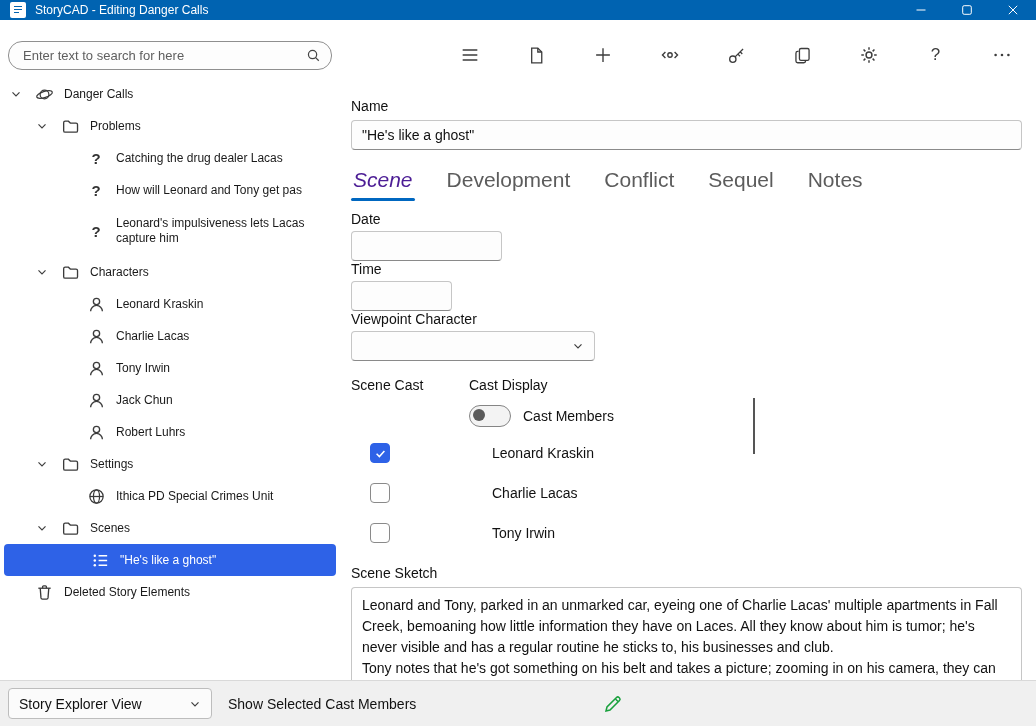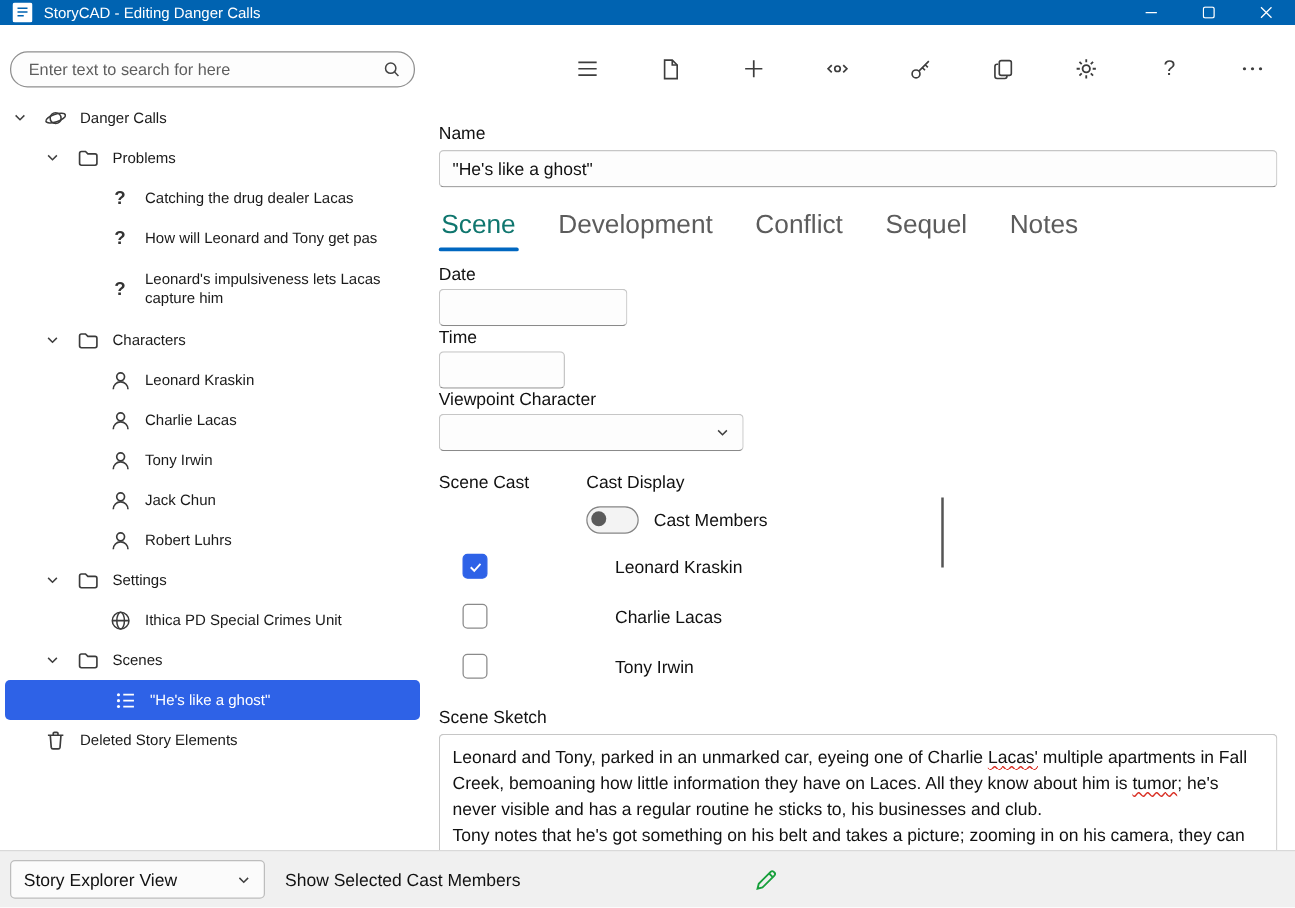--- a/index.html
+++ b/index.html
@@ -47,21 +47,21 @@
   .mt14{margin-top:20px;} .mt12{margin-top:12px;}
   .tbox,.combo{box-sizing:border-box;height:30px;border:1px solid #C6C6C6;border-bottom-color:#8A8A8A;
         border-radius:4px;background:#FDFDFD;font-size:14px;padding:0 10px;font-family:inherit;color:#111;}
   input.tbox{outline:none;}
   .name-input{width:100%;margin-top:6px;display:block;}
   .combo{display:flex;align-items:center;justify-content:space-between;margin-top:4px;}
   .combo .cval{font-size:14px;}
 
   .tabs{display:flex;gap:30px;margin-top:16px;}
   .tab{font-size:21px;color:#5C5C5C;padding:2px 2px 9px 2px;position:relative;}
-  .tab.active{color:#0f766e;}
+  .tab.active{color:#4c1d95;font-style:italic;}
   .tab.active::after{content:"";position:absolute;left:0;right:0;bottom:0;height:3px;
                      border-radius:2px;background:#0067C0;}
 
   .frow{display:flex;margin-top:12px;flex-direction:column;}
   .fcol .lbl{display:block;margin-bottom:4px;}
   .w200{width:200px}.w152{width:152px}.w352{width:352px}
   .in151{width:151px}.in101{width:101px}.in244{width:244px}.in300{width:300px}.in198{width:198px}
 
   .cast-labels{display:flex;margin-top:16px;}
   .cast-labels .c1{width:118px;}
@@ -74,21 +74,21 @@
   .cb{width:20px;height:20px;box-sizing:border-box;border:1px solid #8A8A8A;border-radius:4px;
       margin-left:19px;background:#fff;display:flex;align-items:center;justify-content:center;flex:none;}
   .cb svg{display:none;}
   .cb.checked{background:#2E62E7;border-color:#2E62E7;}
   .cb.checked svg{display:block;}
   .cast-name{margin-left:102px;font-size:14px;}
   .vdivider{position:absolute;left:413px;top:366px;width:2px;height:56px;background:#555;}
 
   .sketch{margin-top:6px;height:124px;box-sizing:border-box;border:1px solid #C6C6C6;border-bottom-color:#8A8A8A;
           border-radius:4px;padding:7px 10px;font-size:14px;line-height:1.5;overflow:hidden;white-space:pre-wrap;}
-  .sq{text-decoration:underline;text-decoration-style:wavy;text-decoration-color:#D93025;
+  .sq{text-decoration-style:wavy;text-decoration-color:#D93025;
       text-decoration-thickness:1px;text-underline-offset:2px;}
 
   
   .statusbar{position:absolute;left:0;right:0;bottom:0;height:46px;background:#F0F0F0;
              border-top:1px solid #D9D9D9;display:flex;align-items:center;box-sizing:border-box;}
   .view-select{margin-left:8px;width:204px;height:31px;box-sizing:border-box;border:1px solid #BDBDBD;
                border-radius:4px;background:#FBFBFB;display:flex;align-items:center;
                justify-content:space-between;padding:0 10px;font-size:14px;}
   .status-msg{margin-left:16px;font-size:14px;}
   .pencil{position:absolute;left:603px;top:13px;}

